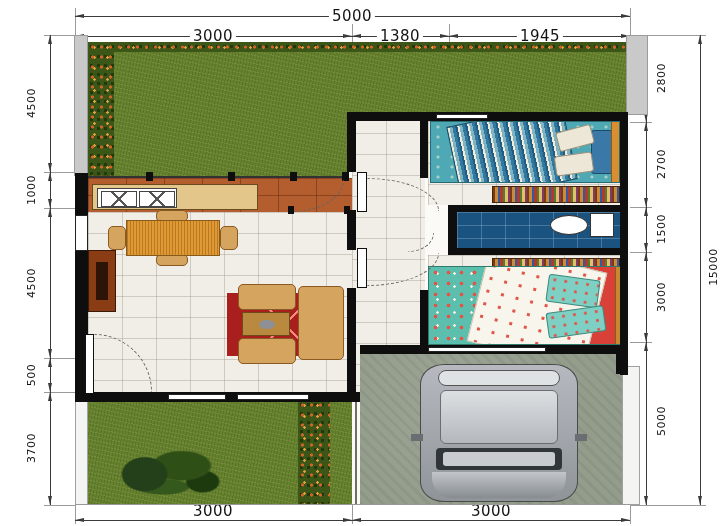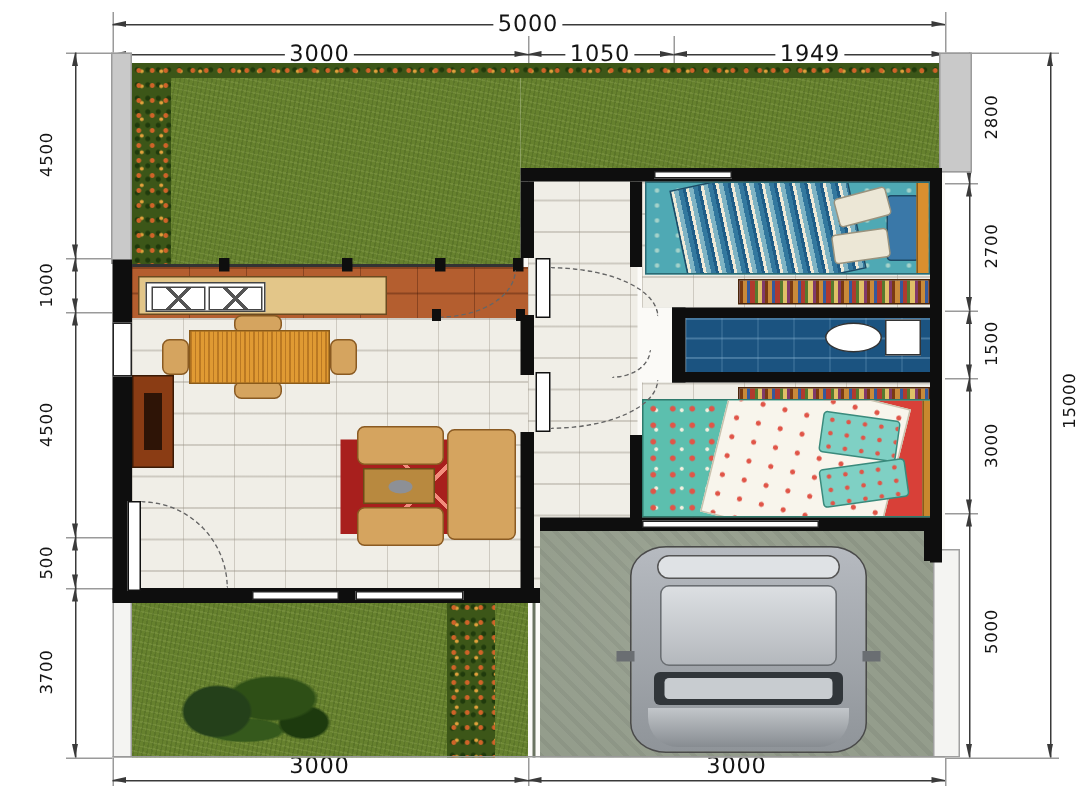--- a/index.html
+++ b/index.html
@@ -92,22 +92,22 @@
   <div class="tick" style="left:75px;top:8px;width:1px;height:34px"></div>
   <div class="tick" style="left:630px;top:8px;width:1px;height:34px"></div>
   <div class="tick" style="left:352px;top:24px;width:1px;height:20px"></div>
   <div class="tick" style="left:449px;top:24px;width:1px;height:20px"></div>
   <div class="hseg" style="left:75px;top:16px;width:555px"></div>
   <div class="dlab" style="left:352px;top:16px">5000</div>
   <div class="hseg" style="left:75px;top:36px;width:277px"></div>
   <div class="hseg" style="left:352px;top:36px;width:97px"></div>
   <div class="hseg" style="left:449px;top:36px;width:181px"></div>
   <div class="dlab" style="left:213px;top:36px">3000</div>
-  <div class="dlab" style="left:400px;top:36px">1050</div>
-  <div class="dlab" style="left:540px;top:36px">1949</div>
+  <div class="dlab" style="left:400px;top:36px">1380</div>
+  <div class="dlab" style="left:540px;top:36px">1945</div>
 
   <div class="tick" style="left:44px;top:35px;width:31px;height:1px"></div>
   <div class="tick" style="left:44px;top:172px;width:31px;height:1px"></div>
   <div class="tick" style="left:44px;top:208px;width:31px;height:1px"></div>
   <div class="tick" style="left:44px;top:358px;width:31px;height:1px"></div>
   <div class="tick" style="left:44px;top:392px;width:31px;height:1px"></div>
   <div class="tick" style="left:44px;top:505px;width:31px;height:1px"></div>
   <div class="vseg" style="left:50px;top:35px;height:137px"></div>
   <div class="vseg" style="left:50px;top:172px;height:36px"></div>
   <div class="vseg" style="left:50px;top:208px;height:150px"></div>

